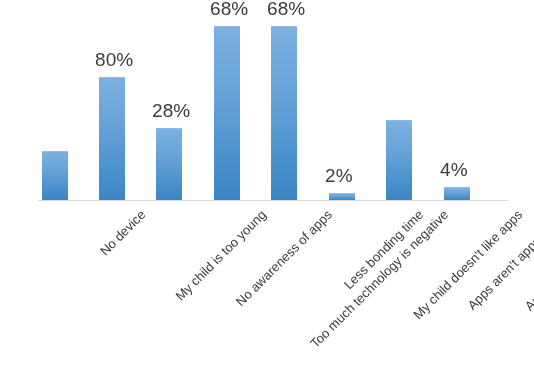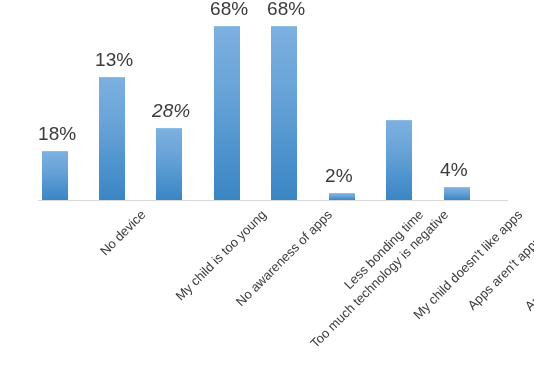--- a/index.html
+++ b/index.html
@@ -87,30 +87,29 @@
   }
 </style>
 </head>
 <body>
 
 <div id="chart-root">
 
   <div id="plot-area">
 
     <div class="bar-group" style="left:26px;">
-      <div class="bar-label" style="bottom:56px;">18%</div>
       <div class="bar" style="height:48px;"></div>
     </div>
 
     <div class="bar-group" style="left:83px;">
-      <div class="bar-label" style="bottom:130px;">13%</div>
+      <div class="bar-label" style="bottom:130px;">80%</div>
       <div class="bar" style="height:122px;"></div>
     </div>
 
-    <div class="bar-group" style="left:140px;font-style:italic;">
+    <div class="bar-group" style="left:140px;">
       <div class="bar-label" style="bottom:79px;">28%</div>
       <div class="bar" style="height:71px;"></div>
     </div>
 
     <div class="bar-group" style="left:198px;">
       <div class="bar-label" style="bottom:181px;">68%</div>
       <div class="bar" style="height:173px;"></div>
     </div>
 
     <div class="bar-group" style="left:255px;">

